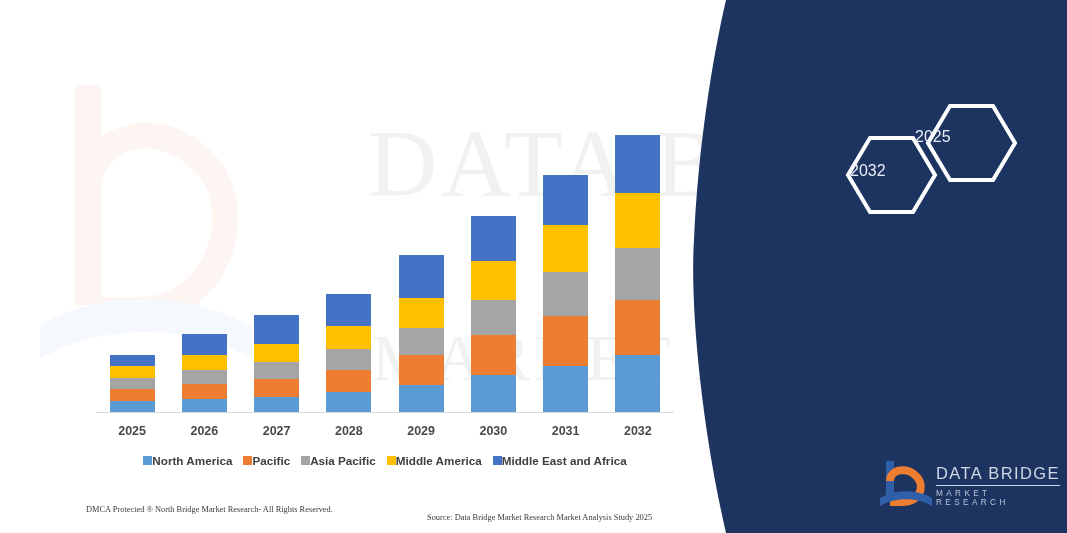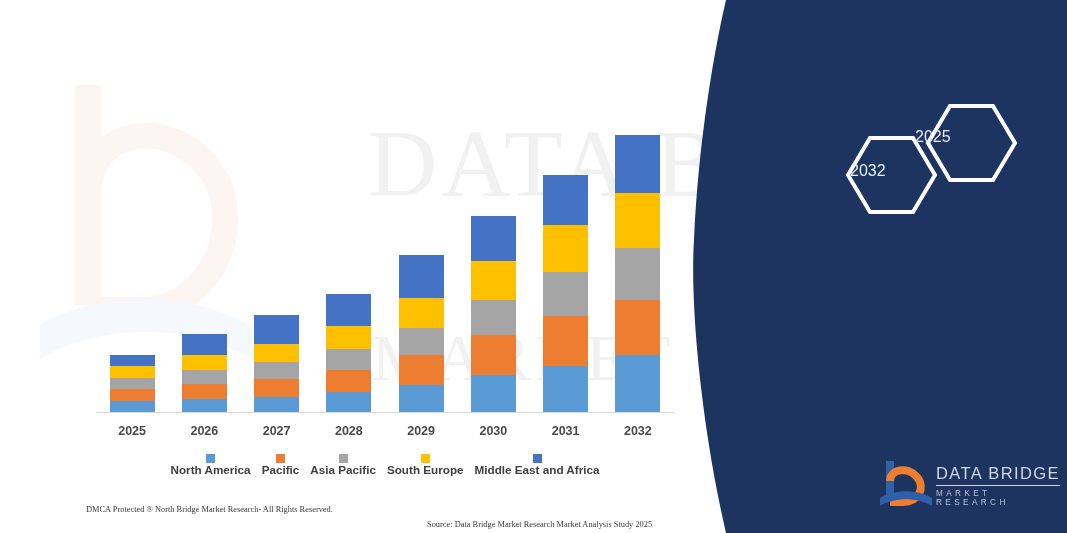--- a/index.html
+++ b/index.html
@@ -64,34 +64,34 @@
   .xtick {
     width:45px; text-align:center;
     font-size:12.5px; font-weight:bold; color:#4a4a4a;
   }
 
   .legend {
     position:absolute; left:96px; top:454px; width:578px;
     display:flex; justify-content:center; align-items:center; gap:11px;
     flex-wrap:nowrap;
   }
-  .leg-item { display:flex; align-items:center; gap:0;flex-direction:column; }
+  .leg-item { display:flex; align-items:center; gap:0; }
   .leg-swatch { width:9px; height:9px; display:inline-block; }
   .leg-label { font-size:11.7px; font-weight:bold; color:#404040; white-space:nowrap; }
 
   .footer {
     position:absolute; left:0; top:505px; width:730px; height:20px;
   }
   .footer .f-left {
     position:absolute; left:86px; top:0;
     font-family:"Liberation Serif", serif;
     font-size:8.4px; color:#3b3b3b; white-space:nowrap;
   }
   .footer .f-right {
-    position:absolute; left:427px; top:15px;
+    position:absolute; left:427px; top:8px;
     font-family:"Liberation Serif", serif;
     font-size:8.4px; color:#3b3b3b; white-space:nowrap;
   }
 
   
   .right-panel {
     position:absolute; left:0; top:0; width:1067px; height:533px;
     pointer-events:none;
   }
   .right-content {
@@ -226,21 +226,21 @@
         <div class="leg-item">
           <span class="leg-swatch" style="background: rgb(237, 125, 49);"></span>
           <span class="leg-label">Pacific</span>
         </div>
         <div class="leg-item">
           <span class="leg-swatch" style="background: rgb(165, 165, 165);"></span>
           <span class="leg-label">Asia Pacific</span>
         </div>
         <div class="leg-item">
           <span class="leg-swatch" style="background: rgb(255, 192, 0);"></span>
-          <span class="leg-label">South Europe</span>
+          <span class="leg-label">Middle America</span>
         </div>
         <div class="leg-item">
           <span class="leg-swatch" style="background: rgb(68, 114, 196);"></span>
           <span class="leg-label">Middle East and Africa</span>
         </div>
       </div>
 
     <div class="footer">
       <div class="f-left">DMCA Protected ® North Bridge Market Research-  All Rights Reserved.</div>
       <div class="f-right">Source: Data Bridge Market Research  Market Analysis Study 2025</div>

